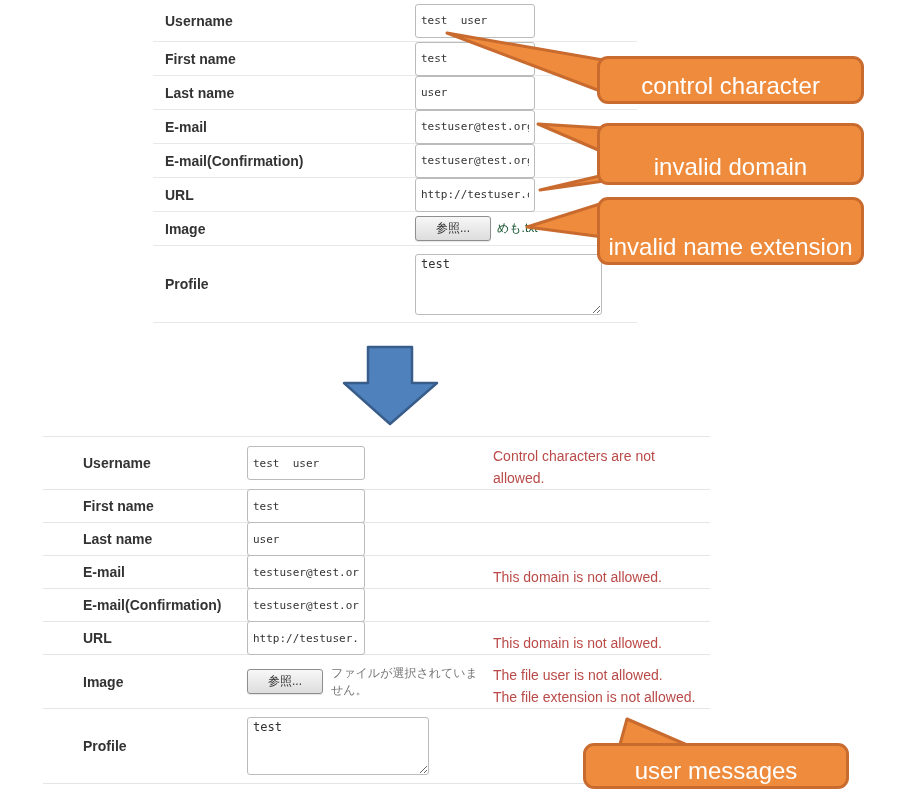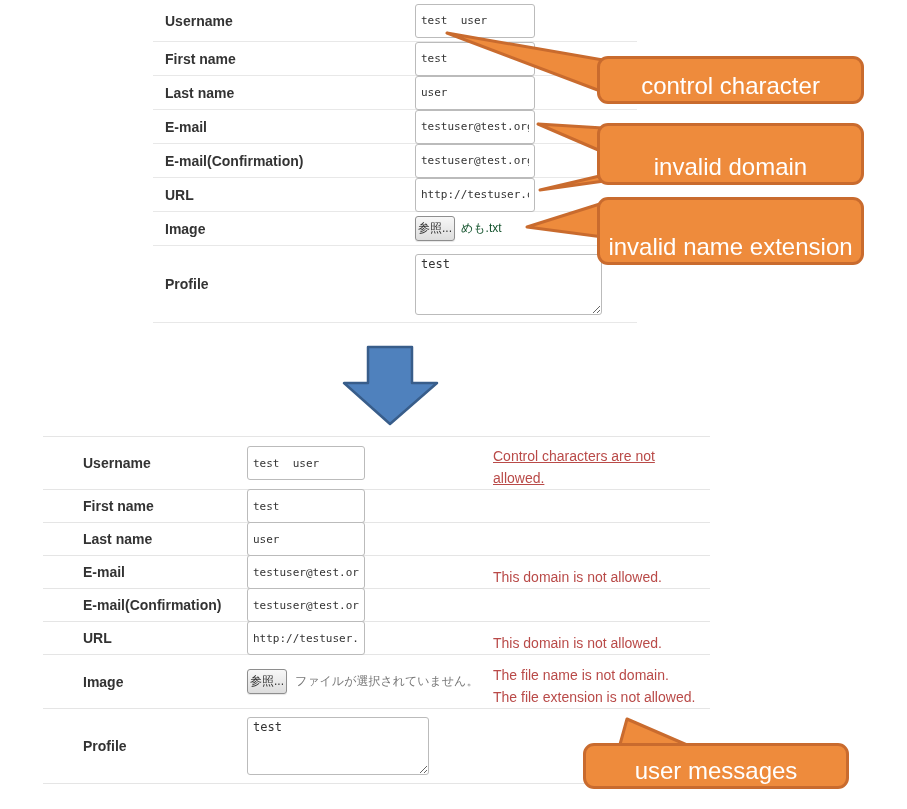--- a/index.html
+++ b/index.html
@@ -67,21 +67,21 @@
     border: 1px solid #bbbbbb;
     border-radius: 3px;
     font-family: "DejaVu Sans Mono", monospace;
     font-size: 12px;
     color: #333333;
     resize: both;
   }
   .tarea.small { width: 182px; height: 58px; }
 
   .browse-btn {
-    padding: 3px 2px;
+    padding: 3px 20px;
     font-family: "Liberation Sans", sans-serif;
     font-size: 12px;
     color: #333333;
     border: 1px solid #8e8e8e;
     border-radius: 3px;
     background: linear-gradient(#f7f7f7, #dddddd);
     box-shadow: 0 1px 1px rgba(0,0,0,0.1);
     cursor: pointer;
     white-space: nowrap;
   }
@@ -92,21 +92,21 @@
     flex: 1;
     align-self: stretch;
     display: flex;
     flex-direction: column;
     justify-content: flex-end;
     padding-left: 3px;
     font-size: 14px;
     line-height: 22px;
     color: #B94A48;
   }
-  .berr.toppad { justify-content: flex-start; padding-top: 8px; text-decoration: underline; }
+  .berr.toppad { justify-content: flex-start; padding-top: 8px; }
   .berr .wrapnarrow { max-width: 180px; }
 
   
   .overlay-svg {
     position: absolute;
     left: 0; top: 0;
     width: 907px; height: 809px;
     z-index: 1;
     pointer-events: none;
   }
@@ -256,21 +256,21 @@
       </div>
   </div>
 
   <div class="brow image">
     <div class="blabel">Image</div>
     <div class="bctrl">
       <button class="browse-btn">参照...</button>
       <span class="file-name-bottom">ファイルが選択されていません。</span>
     </div>
     <div class="berr">
-      <span>The file name is not domain.</span>
+      <span>The file user is not allowed.</span>
       <span>The file extension is not allowed.</span>
     </div>
   </div>
 
   <div class="brow profile">
     <div class="blabel">Profile</div>
     <div class="bctrl">
         <textarea class="tarea small" style="">test</textarea>
       </div>
     <div class="berr">

